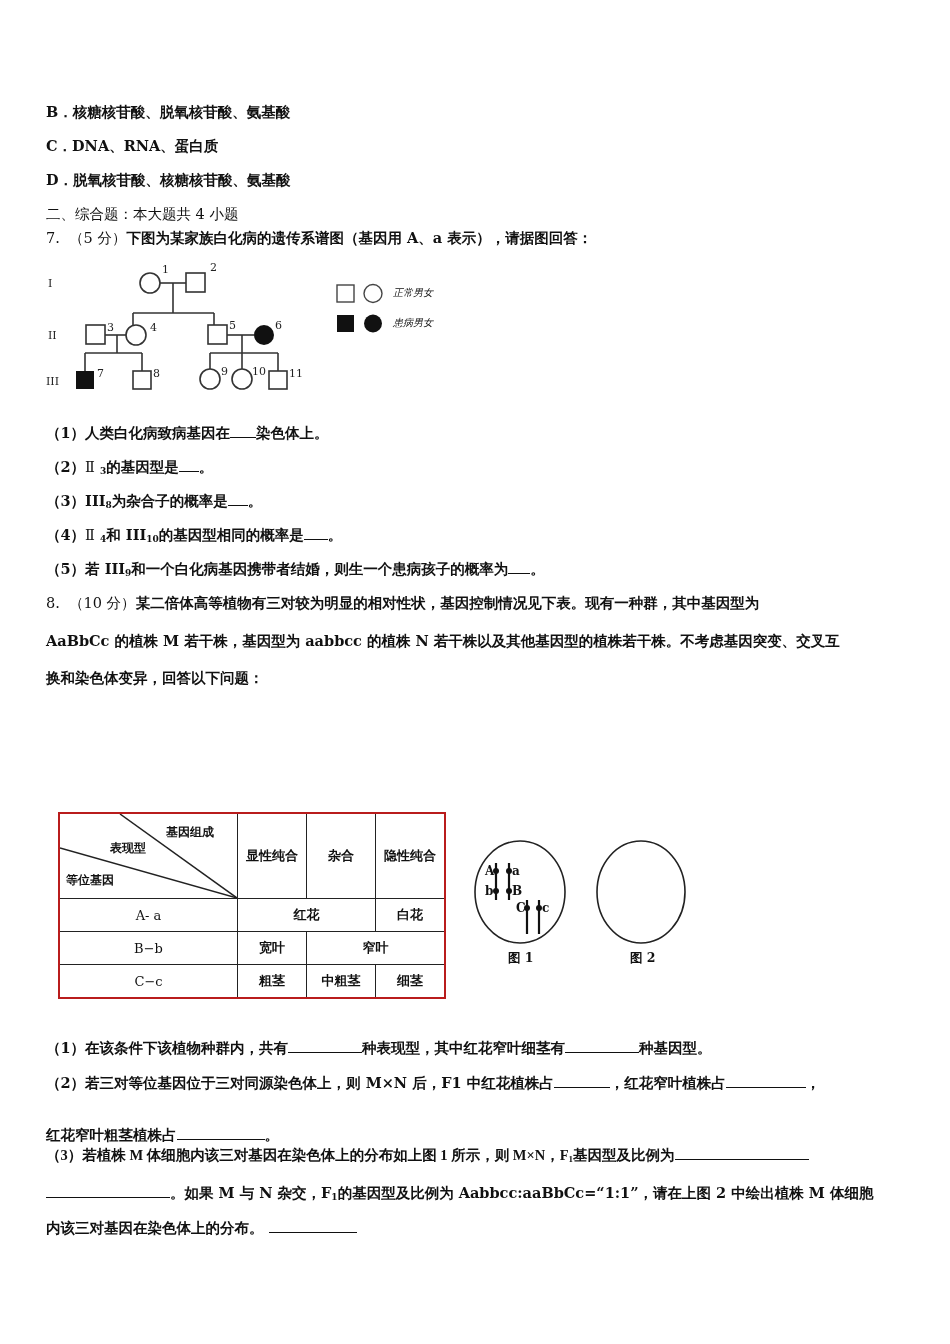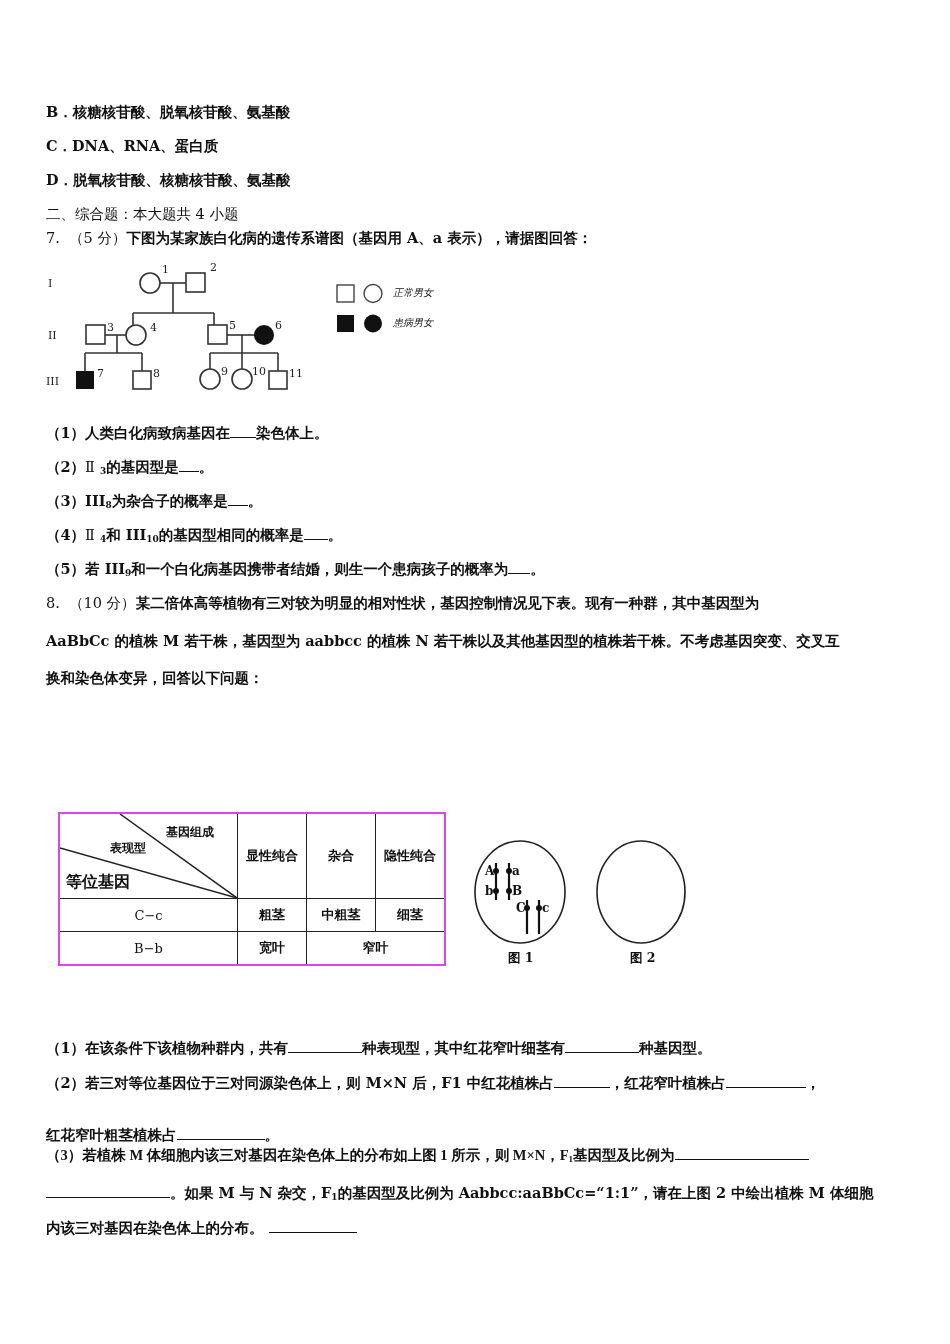--- a/index.html
+++ b/index.html
@@ -4,21 +4,21 @@
 <style>
   html, body { margin:0; padding:0; background:#ffffff; }
   body { width:950px; height:1344px; position:relative; overflow:hidden;
          font-family:"DejaVu Serif","Liberation Serif",serif; color:#111; }
   .line { position:absolute; left:46px; font-size:14.5px; white-space:nowrap; line-height:20px; }
   .b { font-weight:bold; }
   .blank { display:inline-block; border-bottom:1px solid #111; height:14px; vertical-align:baseline; }
   sub { font-size:9px; vertical-align:-2px; line-height:0; }
   .abs { position:absolute; }
   svg text { font-family:"DejaVu Serif","Liberation Serif",serif; }
-  table.gt { position:absolute; left:58px; top:812px; border-collapse:collapse; border:2px solid #d946ef; }
+  table.gt { position:absolute; left:58px; top:812px; border-collapse:collapse; border:2px solid #b91c1c; }
   table.gt td { border:1.5px solid #222; text-align:center; font-size:13px; font-weight:bold; height:32px; padding:0; }
 </style>
 </head>
 <body>
 
 <div class="line b" style="top:102px;">
   <span>B．</span><span>核糖核苷酸、脱氧核苷酸、氨基酸</span>
 </div>
 <div class="line b" style="top:136px;">
   <span>C．</span><span>DNA、RNA、蛋白质</span>
@@ -122,36 +122,41 @@
 <table class="gt">
   <tbody>
       <tr>
     <td style="width:177px;height:84px;position:relative;">
       <svg class="abs" style="left:0;top:0;" width="177" height="84">
         <line x1="60" y1="0" x2="177" y2="84" stroke="#222" stroke-width="1.5"></line>
         <line x1="0" y1="34" x2="177" y2="84" stroke="#222" stroke-width="1.5"></line>
       </svg>
       <span class="abs" style="left:106px;top:10px;font-size:12px;">基因组成</span>
       <span class="abs" style="left:50px;top:26px;font-size:12px;">表现型</span>
-      <span class="abs" style="left:6px;top:58px;font-size:16px;">等位基因</span>
+      <span class="abs" style="left:6px;top:58px;font-size:12px;">等位基因</span>
     </td>
     <td style="width:68px;">显性纯合</td>
     <td style="width:68px;">杂合</td>
     <td style="width:68px;">隐性纯合</td>
+  </tr>
+  <tr>
+    <td style="font-weight:normal;">A- a</td>
+    <td colspan="2">红花</td>
+    <td>白花</td>
+  </tr>
+  <tr>
+    <td style="font-weight:normal;">B−b</td>
+    <td>宽叶</td>
+    <td colspan="2">窄叶</td>
   </tr>
   <tr>
     <td style="font-weight:normal;">C−c</td>
     <td>粗茎</td>
     <td>中粗茎</td>
     <td>细茎</td>
-  </tr>
-  <tr>
-    <td style="font-weight:normal;">B−b</td>
-    <td>宽叶</td>
-    <td colspan="2">窄叶</td>
   </tr>
 </tbody>
   </table>
 
 <div class="abs" style="left:472px;top:838px;width:96px;height:130px;">
   <svg width="96" height="108">
     <ellipse cx="48" cy="54" rx="45" ry="51" fill="none" stroke="#222" stroke-width="1.6"></ellipse>
     <g stroke="#111" stroke-width="2.2">
       <line x1="24" y1="25" x2="24" y2="62"></line>
       <line x1="37" y1="25" x2="37" y2="62"></line>

